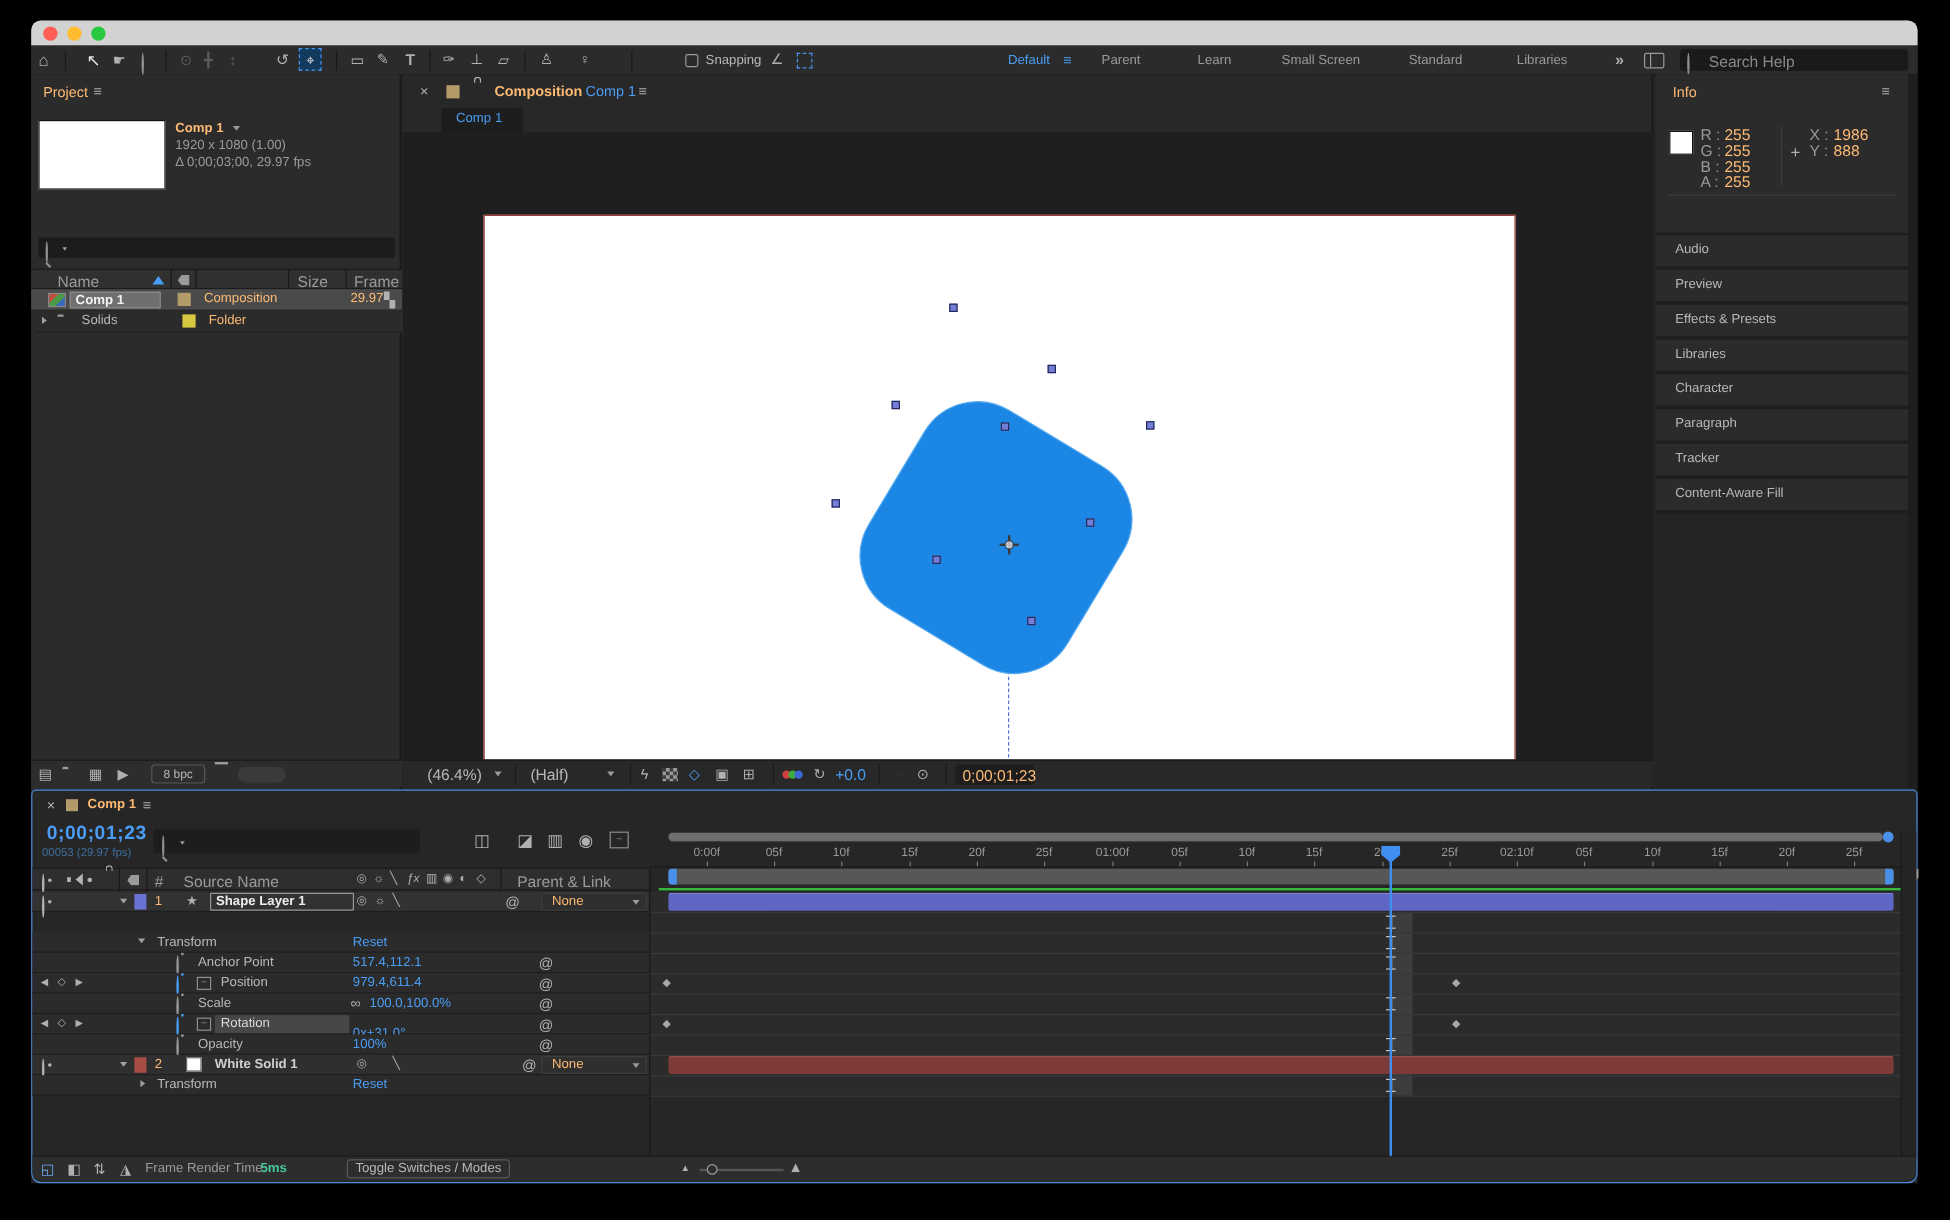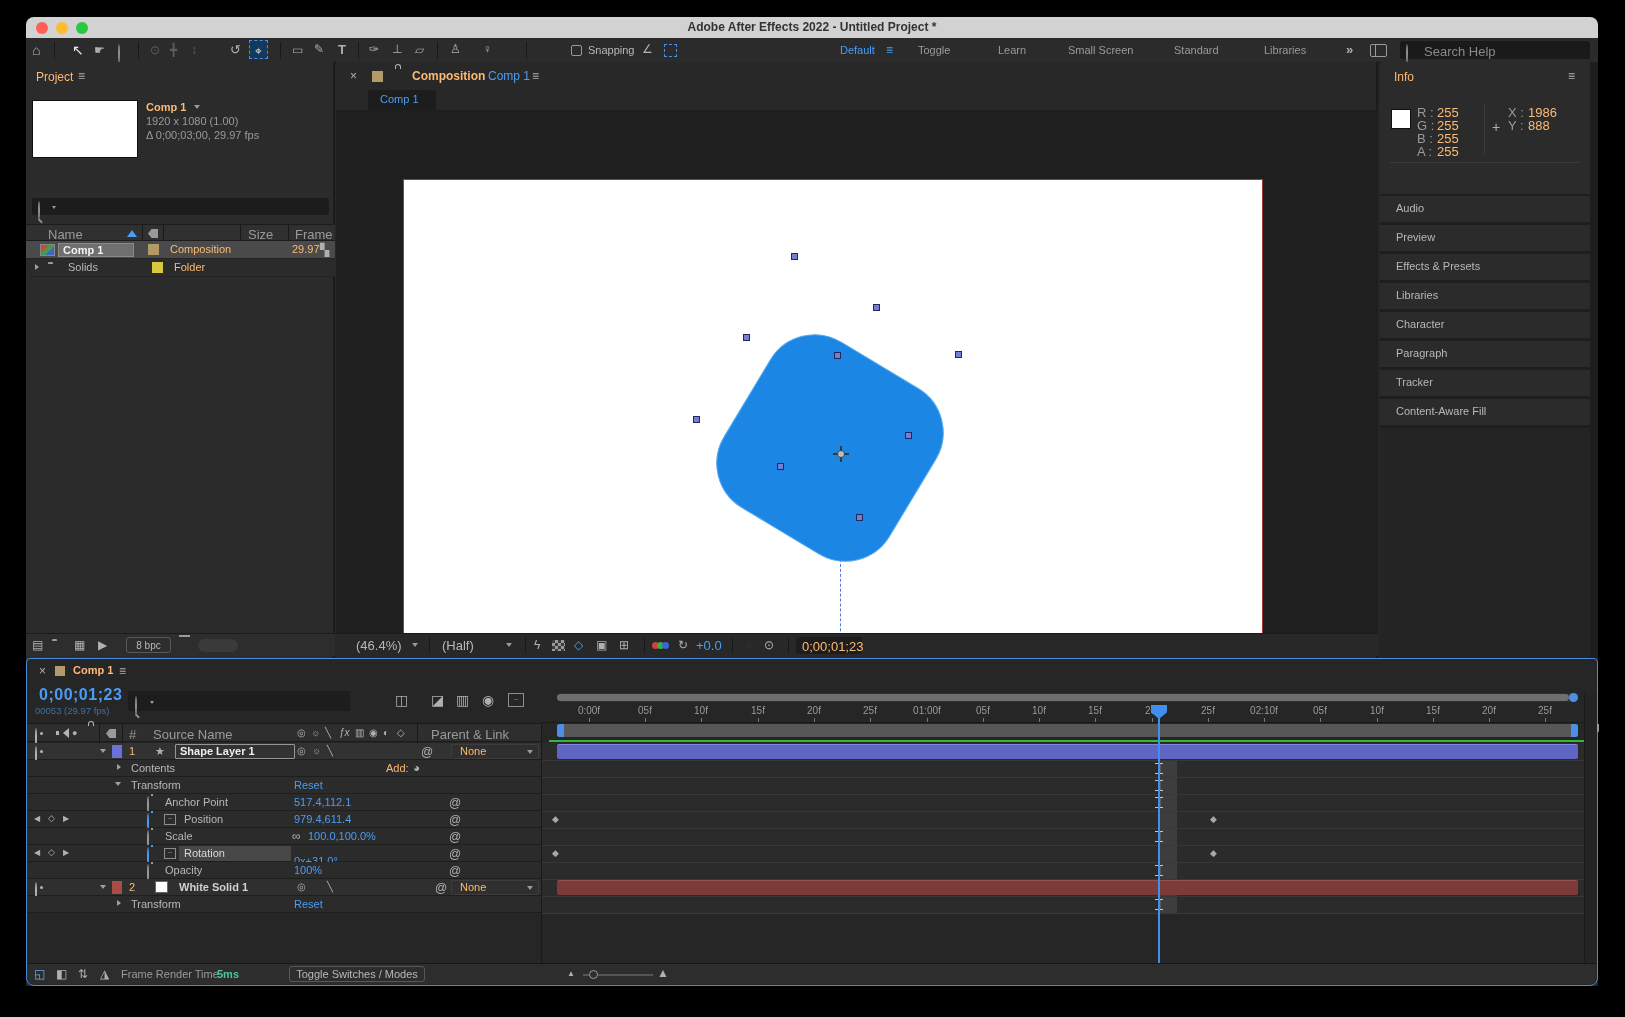--- a/index.html
+++ b/index.html
@@ -54,21 +54,20 @@
 <body>
 
 <div class="scene">
 
   <div class="a" style="left:26px;top:17px;width:1572px;height:969px;background:#262626;border-radius:8px 8px 0 0">
 
     <div class="a" style="left:0;top:0;width:1572px;height:21px;background:#d2d2d2;border-radius:8px 8px 0 0">
       <div class="a tl" style="left:10px;top:5px;background:#ff5f57"></div>
       <div class="a tl" style="left:30px;top:5px;background:#febc2e"></div>
       <div class="a tl" style="left:50px;top:5px;background:#28c840"></div>
-      <div class="a t s12 bd" style="left:0;top:3px;width:1572px;text-align:center;color:#333">Adobe After Effects 2022 - Untitled Project *</div>
     </div>
 
     <div class="a" style="left:0;top:21px;width:1572px;height:25px;background:#2b2b2b;border-bottom:1px solid #141414">
       <span class="a ic s12" style="left:6px;top:5px;font-size:14px">⌂</span>
       <div class="a vd" style="left:28px;top:4px;height:17px"></div>
       <span class="a ic" style="left:46px;top:5px;color:#e8e8e8;font-size:14px">↖</span>
       <span class="a ic" style="left:68px;top:6px">☛</span>
       <span class="a" style="left:92px;top:7px"><span class="mag"></span></span>
       <div class="a vd" style="left:112px;top:4px;height:17px"></div>
       <span class="a ic dis" style="left:124px;top:6px">⊙</span>
@@ -87,21 +86,21 @@
       <div class="a vd" style="left:411px;top:4px;height:17px"></div>
       <span class="a ic" style="left:424px;top:5px">♙</span>
       <span class="a ic" style="left:457px;top:5px">♀</span>
       <div class="a vd" style="left:500px;top:4px;height:17px"></div>
       <span class="a" style="left:545px;top:7px;width:11px;height:11px;border:1px solid #9a9a9a;border-radius:2px"></span>
       <span class="a t" style="left:562px;top:6px">Snapping</span>
       <span class="a ic" style="left:616px;top:5px">∠</span>
       <span class="a" style="left:638px;top:6px;width:13px;height:13px;border:1px dashed #4a90e8"></span>
       <span class="a t bl" style="left:814px;top:6px">Default</span>
       <span class="a ic" style="left:860px;top:6px;color:#4a9df5">≡</span>
-      <span class="a t d" style="left:892px;top:6px">Toggle</span>
+      <span class="a t d" style="left:892px;top:6px">Parent</span>
       <span class="a t d" style="left:972px;top:6px">Learn</span>
       <span class="a t d" style="left:1042px;top:6px">Small Screen</span>
       <span class="a t d" style="left:1148px;top:6px">Standard</span>
       <span class="a t d" style="left:1238px;top:6px">Libraries</span>
       <span class="a ic bd" style="left:1320px;top:5px;font-size:13px">»</span>
       <span class="a" style="left:1344px;top:6px;width:17px;height:13px;border:1px solid #9a9a9a;border-radius:2px">
           <span class="a" style="left:4px;top:0;width:1px;height:11px;background:#9a9a9a"></span>
         </span>
       <div class="a" style="left:1374px;top:3px;width:190px;height:18px;background:#1a1a1a;border-radius:3px">
         <span class="a" style="left:6px;top:4px"><span class="mag"></span></span>
@@ -421,26 +420,20 @@
         <span class="a ic" style="left:270px;top:3px;font-size:10px">◎</span>
         <span class="a ic" style="left:285px;top:3px;font-size:10px">☼</span>
         <span class="a ic" style="left:300px;top:3px;font-size:10px">╲</span>
         <span class="a ic d" style="left:394px;top:3px">@</span>
         <span class="a pselbox" style="left:424px;top:1px;width:88px;height:15px">
             <span class="t lt" style="position:absolute;left:8px;top:0">None</span>
             <span class="caret" style="position:absolute;right:5px;top:5px"></span>
           </span>
       </div>
 
-      <div class="a rowl" style="left:0;top:101px;width:514px;height:17px">
-        <span class="a cright" style="left:90px;top:4px"></span>
-        <span class="a t" style="left:104px;top:2px">Contents</span>
-        <span class="a t lt" style="left:359px;top:2px">Add:</span>
-        <span class="a ic lt" style="left:386px;top:2px">◕</span>
-      </div>
 
       <div class="a rowl" style="left:0;top:118px;width:514px;height:17px">
         <span class="a cdown" style="left:88px;top:5px"></span>
         <span class="a t" style="left:104px;top:2px">Transform</span>
         <span class="a t bl" style="left:267px;top:2px">Reset</span>
       </div>
 
       <div class="a rowl" style="left:0;top:135px;width:514px;height:17px">
         <span class="a sw" style="left:120px;top:3px"></span>
         <span class="a t" style="left:138px;top:2px">Anchor Point</span>

